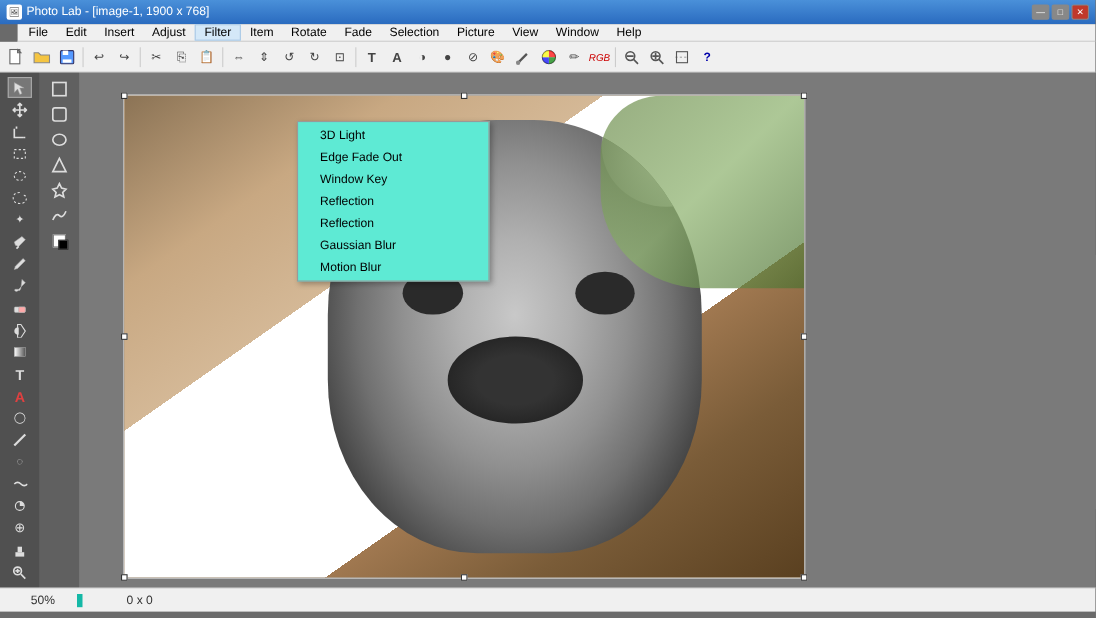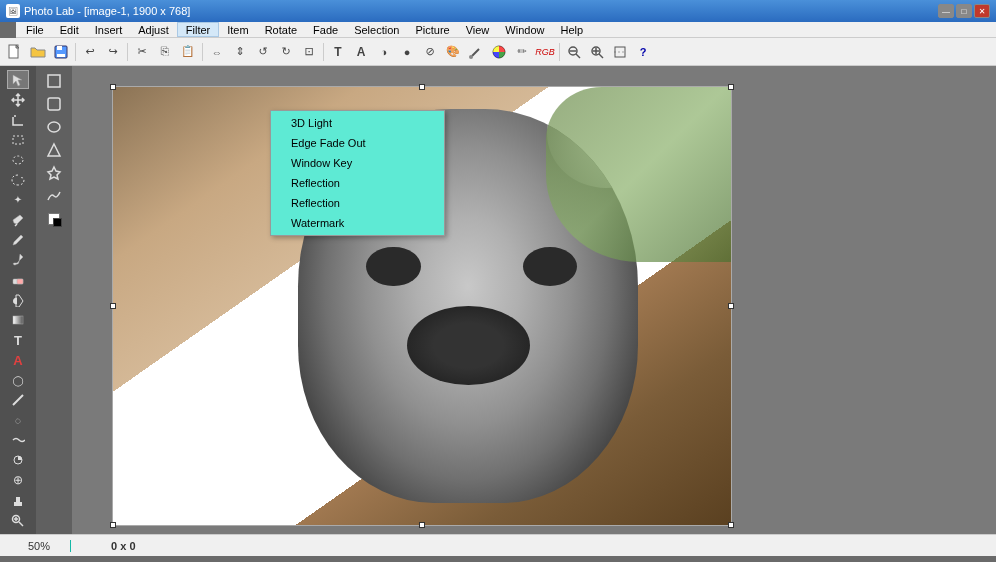--- a/index.html
+++ b/index.html
@@ -214,23 +214,23 @@
       border-top: 1px solid #ccc;
       display: flex;
       align-items: center;
       padding: 0 8px;
       font-size: 11px;
       color: #333;
       gap: 20px;
     }
     .status-section {
       padding: 0 20px;
-      border-right: 1px solid #14b8a6;
-    }
-    .status-section:last-child { border-right: none; font-weight: bold; }
+      border-right: 5px solid #14b8a6;
+    }
+    .status-section:last-child { border-right: none; }
 
     
     svg { display: block; }
   </style>
 </head>
 <body>
 
 <div class="title-bar">
   <div class="title-bar-left">
     <div class="title-icon">🖼</div>
@@ -524,21 +524,22 @@
       <div class="selection-handle" style="bottom:-3px;left:calc(50% - 3px);"></div>
       <div class="selection-handle" style="bottom:-3px;right:-3px;"></div>
     </div>
 
     <div class="dropdown-menu">
       <div class="dropdown-item">3D Light</div>
       <div class="dropdown-item">Edge Fade Out</div>
       <div class="dropdown-item">Window Key</div>
       <div class="dropdown-item">Reflection</div>
       <div class="dropdown-item">Reflection</div>
-      <div class="dropdown-item">Watermark</div>
+      <div class="dropdown-item">Gaussian Blur</div>
+      <div class="dropdown-item">Motion Blur</div>
     </div>
 
   </div>
 </div>
 
 <div class="status-bar">
   <div class="status-section">
     <span>50%</span>
   </div>
   <div class="status-section">

